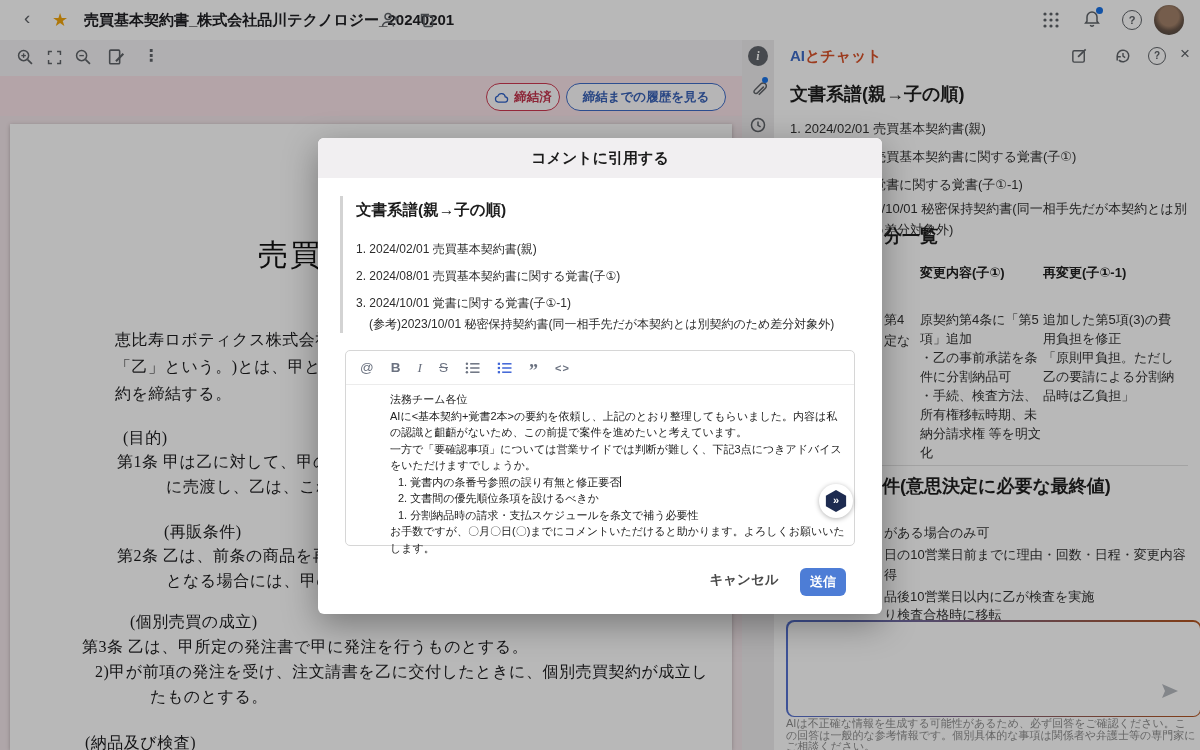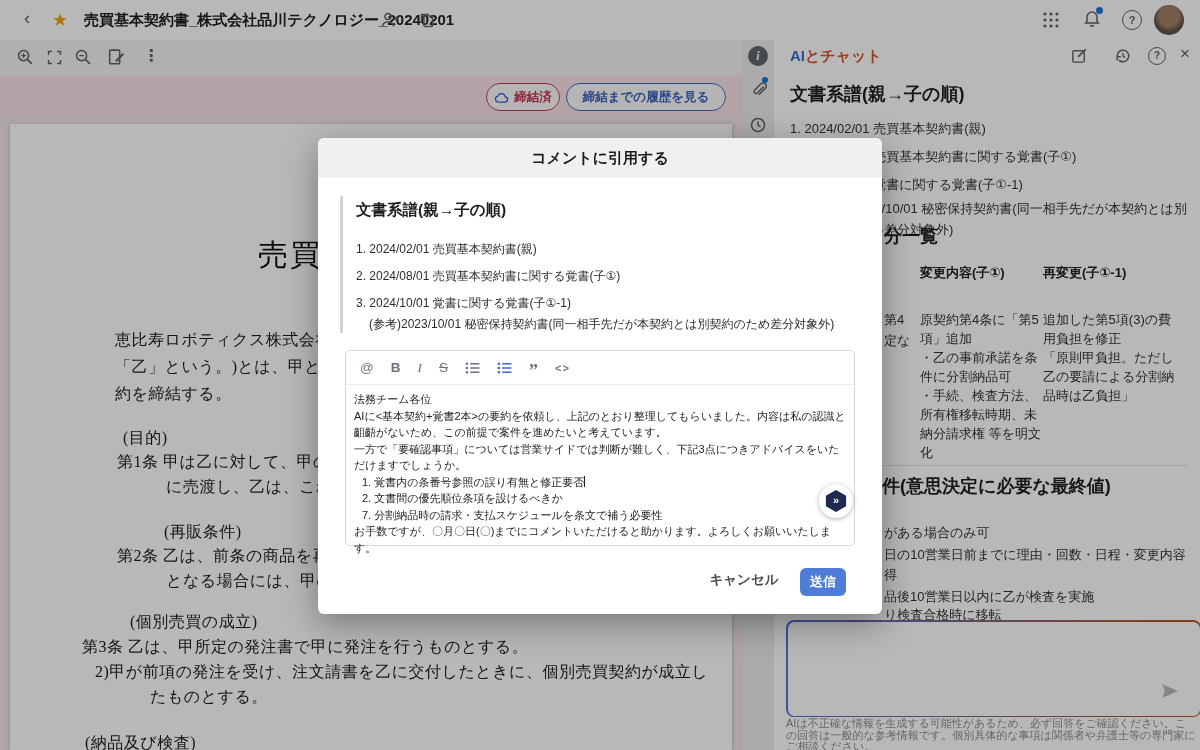--- a/index.html
+++ b/index.html
@@ -47,21 +47,21 @@
   .modal-head{position:absolute;left:0;top:0;width:564px;height:40px;background:#f1eff1;
               border-radius:6px 6px 0 0;text-align:center;line-height:40px;
               font-size:15px;font-weight:700;color:#1b1b1b;}
   .quote{position:absolute;left:22px;top:58px;width:512px;border-left:3px solid #d3d3d3;padding-left:13px;box-sizing:border-box;}
   .quote-h{font-size:15.5px;font-weight:700;color:#1d1d1d;margin:4px 0 20px;}
   .quote-li{font-size:12px;color:#2c2c2c;margin-bottom:10px;}
   .quote-ref{font-size:12px;color:#2c2c2c;padding-left:13px;}
   .editor{position:absolute;left:27px;top:212px;width:510px;height:196px;border:1px solid #d6d6d6;border-radius:5px;box-sizing:border-box;}
   .ed-toolbar{height:33px;border-bottom:1px solid #ececec;display:flex;align-items:center;gap:17px;padding-left:14px;color:#6b7280;}
   .ed-toolbar .tbi{font-size:13.5px;cursor:pointer;display:flex;align-items:center;}
-  .ed-body{padding:6px 8px;font-size:11px;line-height:16.5px;color:#222;}
+  .ed-body{padding:6px 8px;font-size:11px;line-height:16.5px;color:#222;margin-left:36px;}
   .ed-li{padding-left:8px;}
   .caret{display:inline-block;width:1px;height:11px;background:#222;vertical-align:-1px;}
   .badge{position:absolute;left:501px;top:346px;width:34px;height:34px;border-radius:50%;background:#fff;
          box-shadow:0 1px 5px rgba(0,0,0,.3);display:flex;align-items:center;justify-content:center;}
   .badge-hex{width:22px;height:22px;background:#1d2b50;color:#fff;
              clip-path:polygon(50% 0,96% 26%,96% 74%,50% 100%,4% 74%,4% 26%);
              text-align:center;line-height:21px;font-size:11px;font-weight:700;}
   .btn-cancel{position:absolute;left:386px;top:433px;width:80px;height:24px;text-align:center;
               font-size:13.5px;font-weight:700;color:#4a4a4a;cursor:pointer;}
   .btn-submit{position:absolute;left:482px;top:430px;width:46px;height:28px;background:#4d7dd6;border-radius:6px;
@@ -294,21 +294,21 @@
         </span>
         <span class="tbi" style="font-family:'Liberation Serif',serif;font-size:18px;font-weight:700;line-height:8px;padding-top:7px;">”</span>
         <span class="tbi" style="font-size:11px;font-weight:700;letter-spacing:1px;">&lt;&gt;</span>
       </div>
       <div class="ed-body">
         <div>法務チーム各位</div>
         <div>AIに&lt;基本契約+覚書2本&gt;の要約を依頼し、上記のとおり整理してもらいました。内容は私の認識と齟齬がないため、この前提で案件を進めたいと考えています。</div>
         <div>一方で「要確認事項」については営業サイドでは判断が難しく、下記3点につきアドバイスをいただけますでしょうか。</div>
         <div class="ed-li"><span>1. 覚書内の条番号参照の誤り有無と修正要否</span><span class="caret"></span></div>
         <div class="ed-li">2. 文書間の優先順位条項を設けるべきか</div>
-        <div class="ed-li">7. 分割納品時の請求・支払スケジュールを条文で補う必要性</div>
+        <div class="ed-li">1. 分割納品時の請求・支払スケジュールを条文で補う必要性</div>
         <div>お手数ですが、〇月〇日(〇)までにコメントいただけると助かります。よろしくお願いいたします。</div>
       </div>
     </div>
 
     <div class="badge">
         <div class="badge-hex">»</div>
       </div>
 
     <div class="btn-cancel">キャンセル</div>
     <div class="btn-submit">送信</div>

